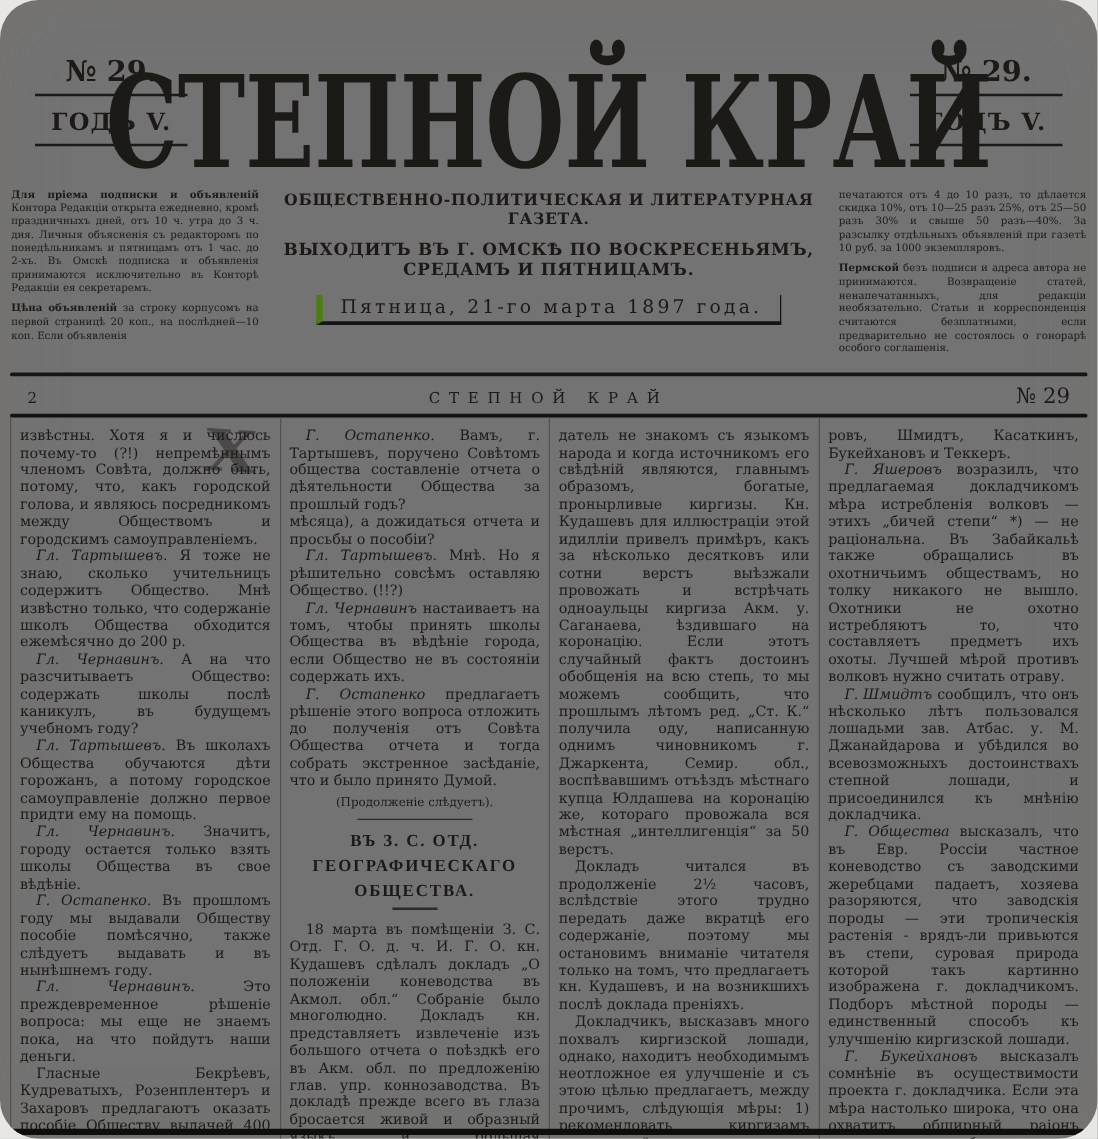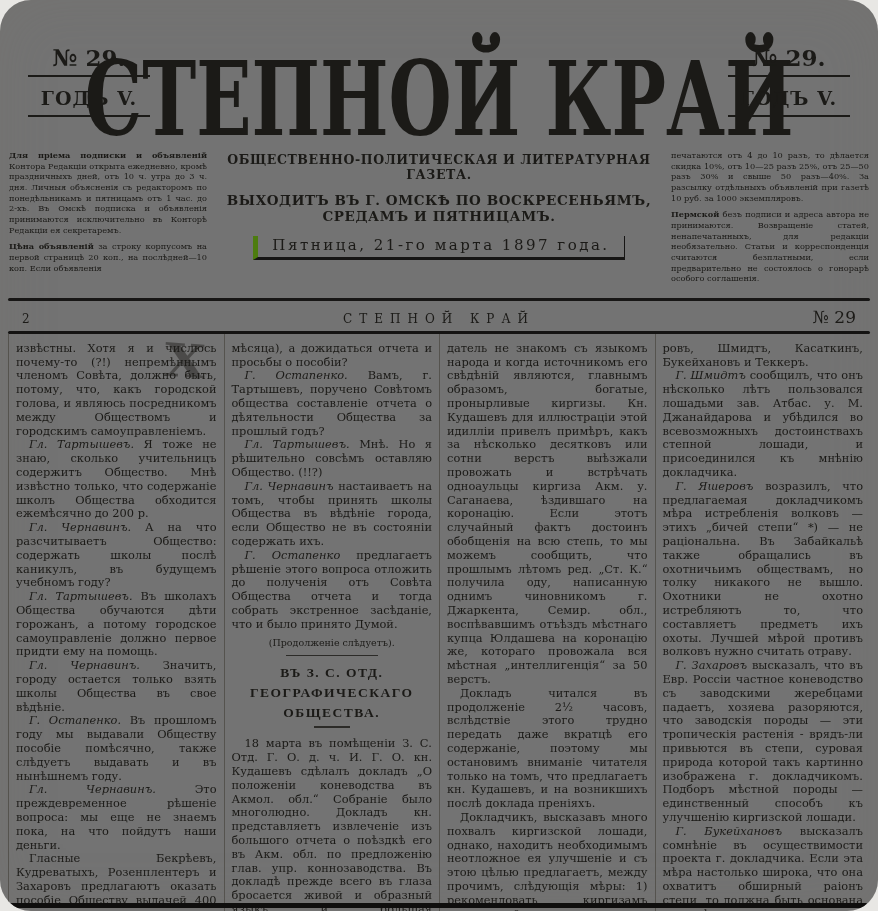--- a/index.html
+++ b/index.html
@@ -97,39 +97,39 @@
         <p class="para no-indent">извѣстны. Хотя я и числюсь почему-то (?!) непремѣннымъ членомъ Совѣта, должно быть, потому, что, какъ городской голова, и являюсь посредникомъ между Обществомъ и городскимъ самоуправленіемъ.</p>
         <p class="para"><span class="speaker">Гл. Тартышевъ. </span>Я тоже не знаю, сколько учительницъ содержитъ Общество. Мнѣ извѣстно только, что содержаніе школъ Общества обходится ежемѣсячно до 200 р.</p>
         <p class="para"><span class="speaker">Гл. Чернавинъ. </span>А на что разсчитываетъ Общество: содержать школы послѣ каникулъ, въ будущемъ учебномъ году?</p>
         <p class="para"><span class="speaker">Гл. Тартышевъ. </span>Въ школахъ Общества обучаются дѣти горожанъ, а потому городское самоуправленіе должно первое придти ему на помощь.</p>
         <p class="para"><span class="speaker">Гл. Чернавинъ. </span>Значитъ, городу остается только взять школы Общества въ свое вѣдѣніе.</p>
         <p class="para"><span class="speaker">Г. Остапенко. </span>Въ прошломъ году мы выдавали Обществу пособіе помѣсячно, также слѣдуетъ выдавать и въ нынѣшнемъ году.</p>
         <p class="para"><span class="speaker">Гл. Чернавинъ. </span>Это преждевременное рѣшеніе вопроса: мы еще не знаемъ пока, на что пойдутъ наши деньги.</p>
         <p class="para">Гласные Бекрѣевъ, Кудреватыхъ, Розенплентеръ и Захаровъ предлагаютъ оказать пособіе Обществу выдачей 400 р.</p>
       </div>
     <div class="col">
+        <p class="para"><span class="speaker">Г. Остапенко. </span>Вамъ, г. Тартышевъ, поручено Совѣтомъ общества составленіе отчета о дѣятельности Общества за прошлый годъ?</p>
         <p class="para no-indent">мѣсяца), а дожидаться отчета и просьбы о пособіи?</p>
-        <p class="para"><span class="speaker">Г. Остапенко. </span>Вамъ, г. Тартышевъ, поручено Совѣтомъ общества составленіе отчета о дѣятельности Общества за прошлый годъ?</p>
         <p class="para"><span class="speaker">Гл. Тартышевъ. </span>Мнѣ. Но я рѣшительно совсѣмъ оставляю Общество. (!!?)</p>
         <p class="para"><span class="speaker">Гл. Чернавинъ </span>настаиваетъ на томъ, чтобы принять школы Общества въ вѣдѣніе города, если Общество не въ состояніи содержать ихъ.</p>
         <p class="para"><span class="speaker">Г. Остапенко </span>предлагаетъ рѣшеніе этого вопроса отложить до полученія отъ Совѣта Общества отчета и тогда собрать экстренное засѣданіе, что и было принято Думой.</p>
         <div class="continuation">(Продолженіе слѣдуетъ).</div>
         <div class="section-rule"></div>
         <div class="article-heading">ВЪ З. С. ОТД. ГЕОГРАФИЧЕСКАГО ОБЩЕСТВА.</div>
         <div class="heading-rule"></div>
         <p class="para">18 марта въ помѣщеніи З. С. Отд. Г. О. д. ч. И. Г. О. кн. Кудашевъ сдѣлалъ докладъ „О положеніи коневодства въ Акмол. обл.“ Собраніе было многолюдно. Докладъ кн. представляетъ извлеченіе изъ большого отчета о поѣздкѣ его въ Акм. обл. по предложенію глав. упр. коннозаводства. Въ докладѣ прежде всего въ глаза бросается живой и образный языкъ и большая наблюдательность автора. Та сторона кочевой жизни, которая затронута докладчикомъ, въ схемѣ представлена вѣрно. Въ докладѣ есть несомнѣнныя ошибки, напр.: „кочующіе въ голодную степь павлодарскіе киргизы“ и ненужное наблюденіе, что „киргизы не держатъ свиней“. Докладчикомъ слишкомъ въ идиллическомъ духѣ изображены взаимныя отношенія бѣдняковъ и богатыхъ, что сильно грѣшитъ противъ истины, но что неизбѣжно, когда наблю-</p>
       </div>
     <div class="col">
         <p class="para no-indent">датель не знакомъ съ языкомъ народа и когда источникомъ его свѣдѣній являются, главнымъ образомъ, богатые, пронырливые киргизы. Кн. Кудашевъ для иллюстраціи этой идилліи привелъ примѣръ, какъ за нѣсколько десятковъ или сотни верстъ выѣзжали провожать и встрѣчать одноаульцы киргиза Акм. у. Саганаева, ѣздившаго на коронацію. Если этотъ случайный фактъ достоинъ обобщенія на всю степь, то мы можемъ сообщить, что прошлымъ лѣтомъ ред. „Ст. К.“ получила оду, написанную однимъ чиновникомъ г. Джаркента, Семир. обл., воспѣвавшимъ отъѣздъ мѣстнаго купца Юлдашева на коронацію же, котораго провожала вся мѣстная „интеллигенція“ за 50 верстъ.</p>
         <p class="para">Докладъ читался въ продолженіе 2½ часовъ, вслѣдствіе этого трудно передать даже вкратцѣ его содержаніе, поэтому мы остановимъ вниманіе читателя только на томъ, что предлагаетъ кн. Кудашевъ, и на возникшихъ послѣ доклада преніяхъ.</p>
         <p class="para">Докладчикъ, высказавъ много похвалъ киргизской лошади, однако, находитъ необходимымъ неотложное ея улучшеніе и съ этою цѣлью предлагаетъ, между прочимъ, слѣдующія мѣры: 1) рекомендовать киргизамъ правильный уходъ, т. е. стойловое держаніе части лошадей и работа на нихъ въ зрѣломъ возрастѣ; 2) подборъ мѣстной породы; 3) устройство случныхъ пунктовъ въ степи на казенномъ участкѣ 5 - 6 т. дес., гдѣ можно держать заводскихъ жеребцовъ и 4) раздача послѣднихъ въ руки богатыхъ киргизъ съ обязательствомъ, чтобы они соблюдали извѣстныя правила.</p>
       </div>
     <div class="col">
         <p class="para no-indent">ровъ, Шмидтъ, Касаткинъ, Букейхановъ и Теккеръ.</p>
+        <p class="para"><span class="speaker">Г. Яшеровъ </span>возразилъ, что предлагаемая докладчикомъ мѣра истребленія волковъ — этихъ „бичей степи“ *) — не раціональна. Въ Забайкальѣ также обращались въ охотничьимъ обществамъ, но толку никакого не вышло. Охотники не охотно истребляютъ то, что составляетъ предметъ ихъ охоты. Лучшей мѣрой противъ волковъ нужно считать отраву.</p>
         <p class="para"><span class="speaker">Г. Шмидтъ </span>сообщилъ, что онъ нѣсколько лѣтъ пользовался лошадьми зав. Атбас. у. М. Джанайдарова и убѣдился во всевозможныхъ достоинствахъ степной лошади, и присоединился къ мнѣнію докладчика.</p>
-        <p class="para"><span class="speaker">Г. Яшеровъ </span>возразилъ, что предлагаемая докладчикомъ мѣра истребленія волковъ — этихъ „бичей степи“ *) — не раціональна. Въ Забайкальѣ также обращались въ охотничьимъ обществамъ, но толку никакого не вышло. Охотники не охотно истребляютъ то, что составляетъ предметъ ихъ охоты. Лучшей мѣрой противъ волковъ нужно считать отраву.</p>
-        <p class="para"><span class="speaker">Г. Захаровъ </span>высказалъ, что въ Евр. Россіи частное коневодство съ заводскими жеребцами падаетъ, хозяева разоряются, что заводскія породы — эти тропическія растенія - врядъ-ли привьются въ степи, суровая природа которой такъ картинно изображена г. докладчикомъ. Подборъ мѣстной породы — единственный способъ къ улучшенію киргизской лошади.</p>
+        <p class="para"><span class="speaker">Г. Общества </span>высказалъ, что въ Евр. Россіи частное коневодство съ заводскими жеребцами падаетъ, хозяева разоряются, что заводскія породы — эти тропическія растенія - врядъ-ли привьются въ степи, суровая природа которой такъ картинно изображена г. докладчикомъ. Подборъ мѣстной породы — единственный способъ къ улучшенію киргизской лошади.</p>
         <p class="para"><span class="speaker">Г. Букейхановъ </span>высказалъ сомнѣніе въ осуществимости проекта г. докладчика. Если эта мѣра настолько широка, что она охватитъ обширный раіонъ степи, то должна быть основана на фактическихъ данныхъ киргизскаго хозяйства, а не на предписаніяхъ „власти“ и рекомендаціяхъ вести правильный уходъ. Для послѣдняго г. докладчикъ предлагаетъ киргизамъ держать часть своихъ лошадей не только на сѣнѣ, но и на овсѣ. Подобныя требованія отъ рядового киргиза не соотвѣтствуютъ дѣйствительности. Тѣ самыя общественныя явленія, великое значеніе которыхъ указалъ</p>
       </div>
   </div>
 
   <div class="bottom-bar"></div>
 </div>
 
 </body></html>

